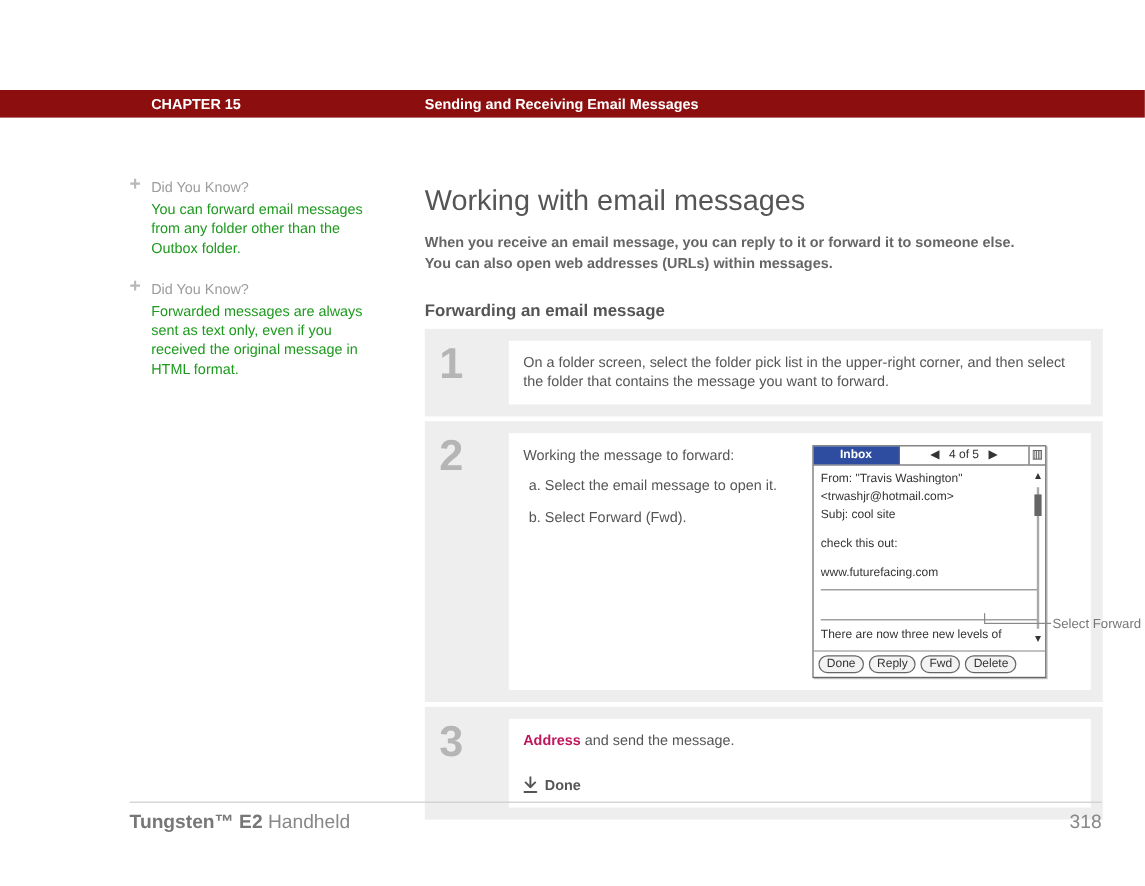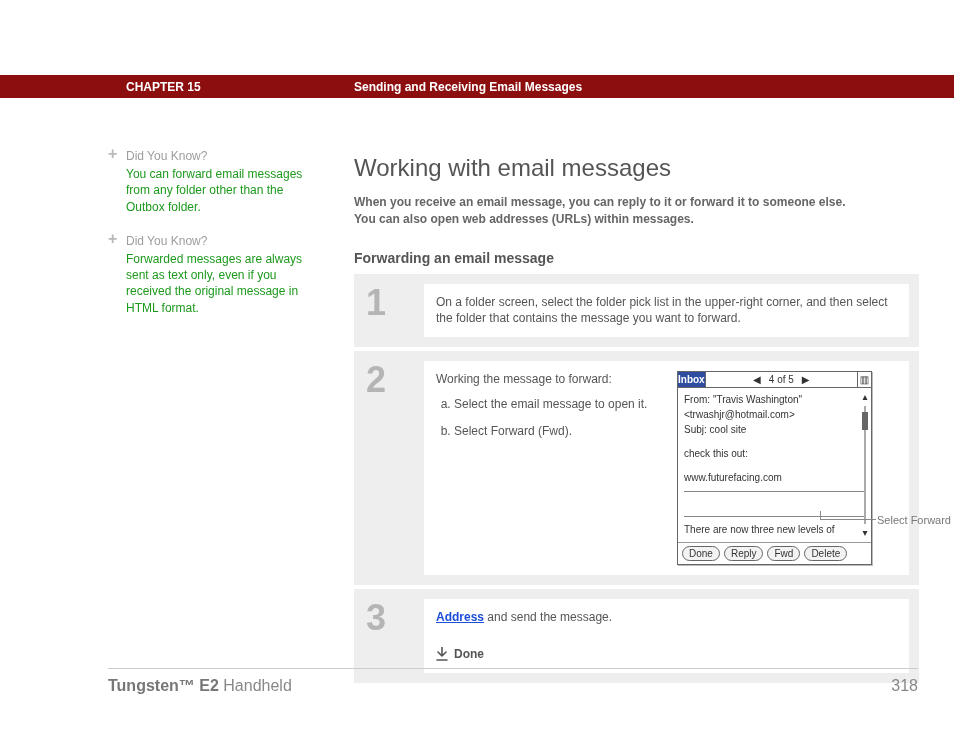--- a/index.html
+++ b/index.html
@@ -111,21 +111,21 @@
     line-height: 1.4;
     display: flex;
     gap: 12px;
   }
   .step .content .text-col { flex: 1; }
   .step .content .shot-col { flex: 0 0 220px; position: relative; }
   .step2 { min-height: 200px; }
   .step ol.sub { list-style: lower-alpha; margin: 8px 0 0 0; padding-left: 18px; }
   .step ol.sub li { margin-bottom: 10px; }
 
-  .addr-link { text-decoration: underline; font-weight: bold; color: #1d4ed8; }
+  .addr-link { font-weight: bold; color: #be185d; }
 
   .done-row { display: flex; align-items: center; gap: 6px; margin-top: 20px; font-weight: bold; }
   .done-arrow { width: 12px; height: 14px; display: inline-block; }
   .done-arrow svg { display: block; }
 
   
   .device {
     width: 195px;
     border: 1px solid #666;
     background: #fff;
@@ -134,21 +134,21 @@
     box-shadow: 1px 1px 0 #bbb;
   }
   .device .titlebar {
     display: flex; align-items: center;
     height: 16px;
     border-bottom: 1px solid #666;
     font-size: 10px;
   }
   .device .titlebar .inbox-tab {
     background: #2e4da0; color: #fff;
-    padding: 0 0; height: 100%; display: flex; align-items: center;
+    padding: 0 22px; height: 100%; display: flex; align-items: center;
     font-weight: bold;
     border-right: 1px solid #666;
   }
   .device .titlebar .nav {
     flex: 1; display: flex; align-items: center; justify-content: center; gap: 8px;
   }
   .device .titlebar .nav .tri { font-size: 10px; }
   .device .titlebar .corner {
     width: 14px; border-left: 1px solid #666; height: 100%;
     display: flex; align-items: center; justify-content: center;

